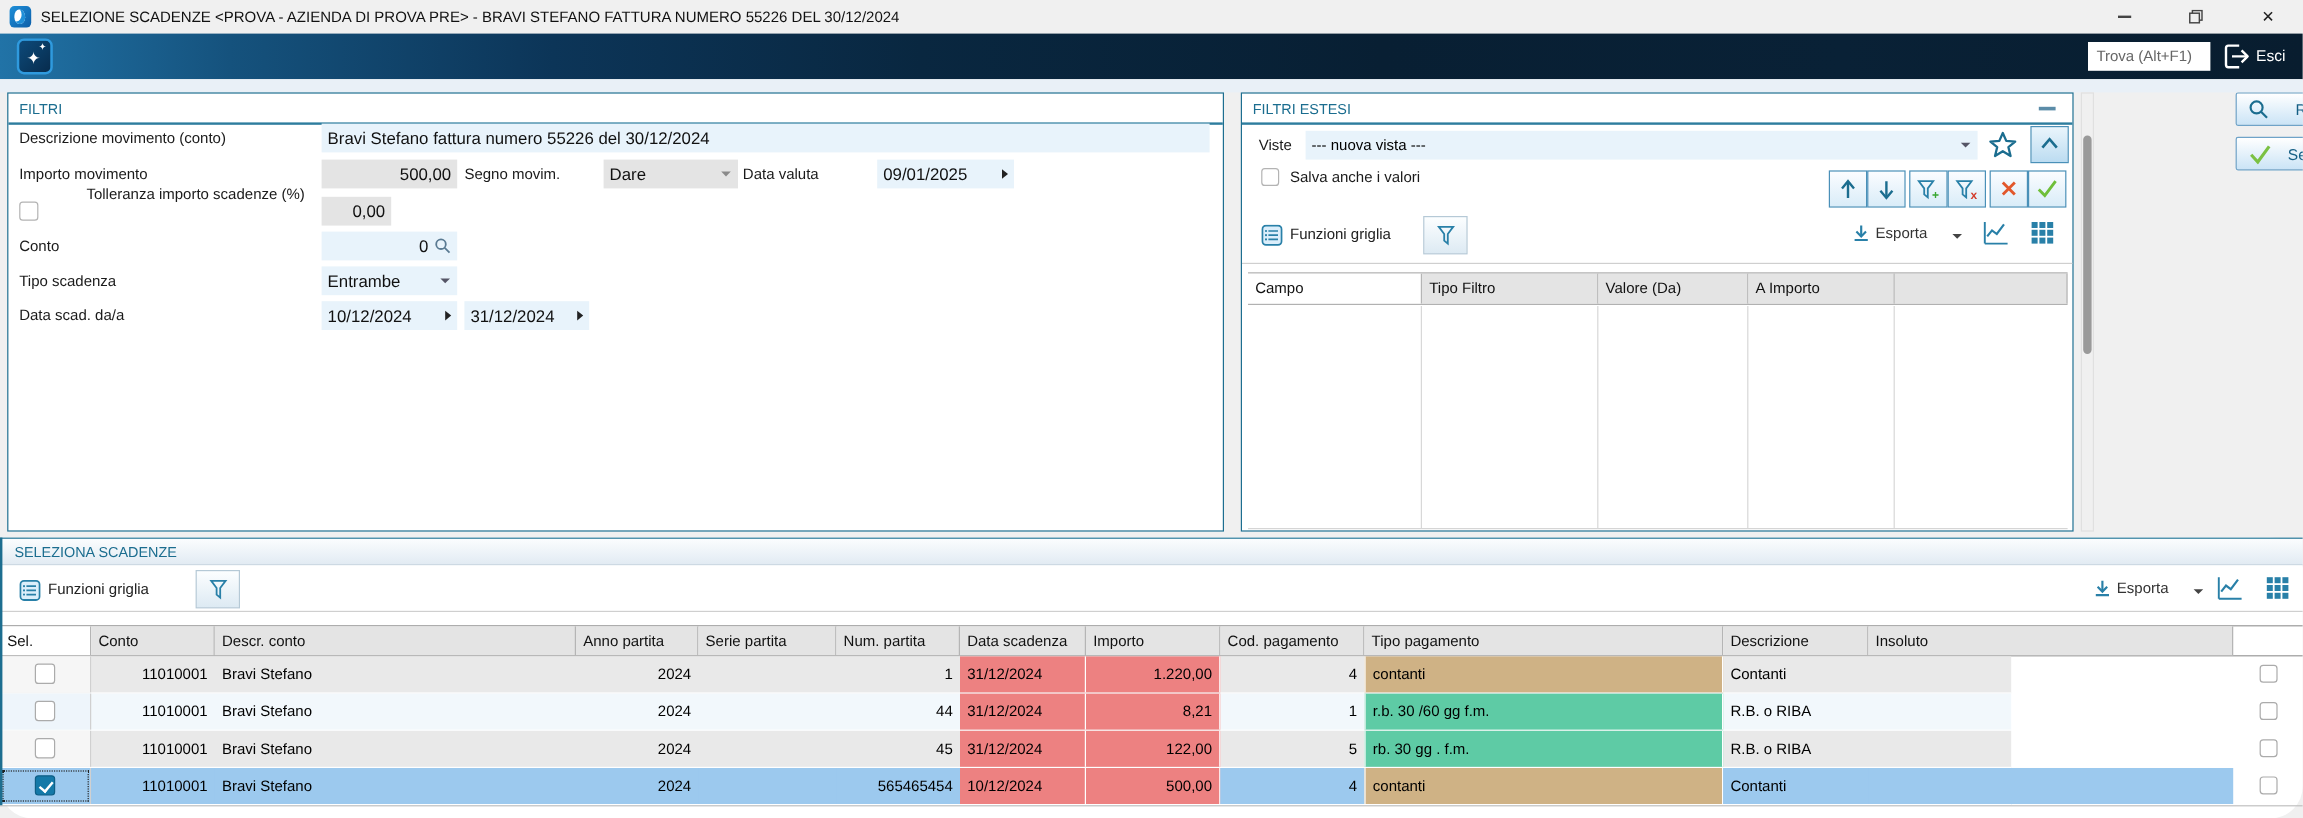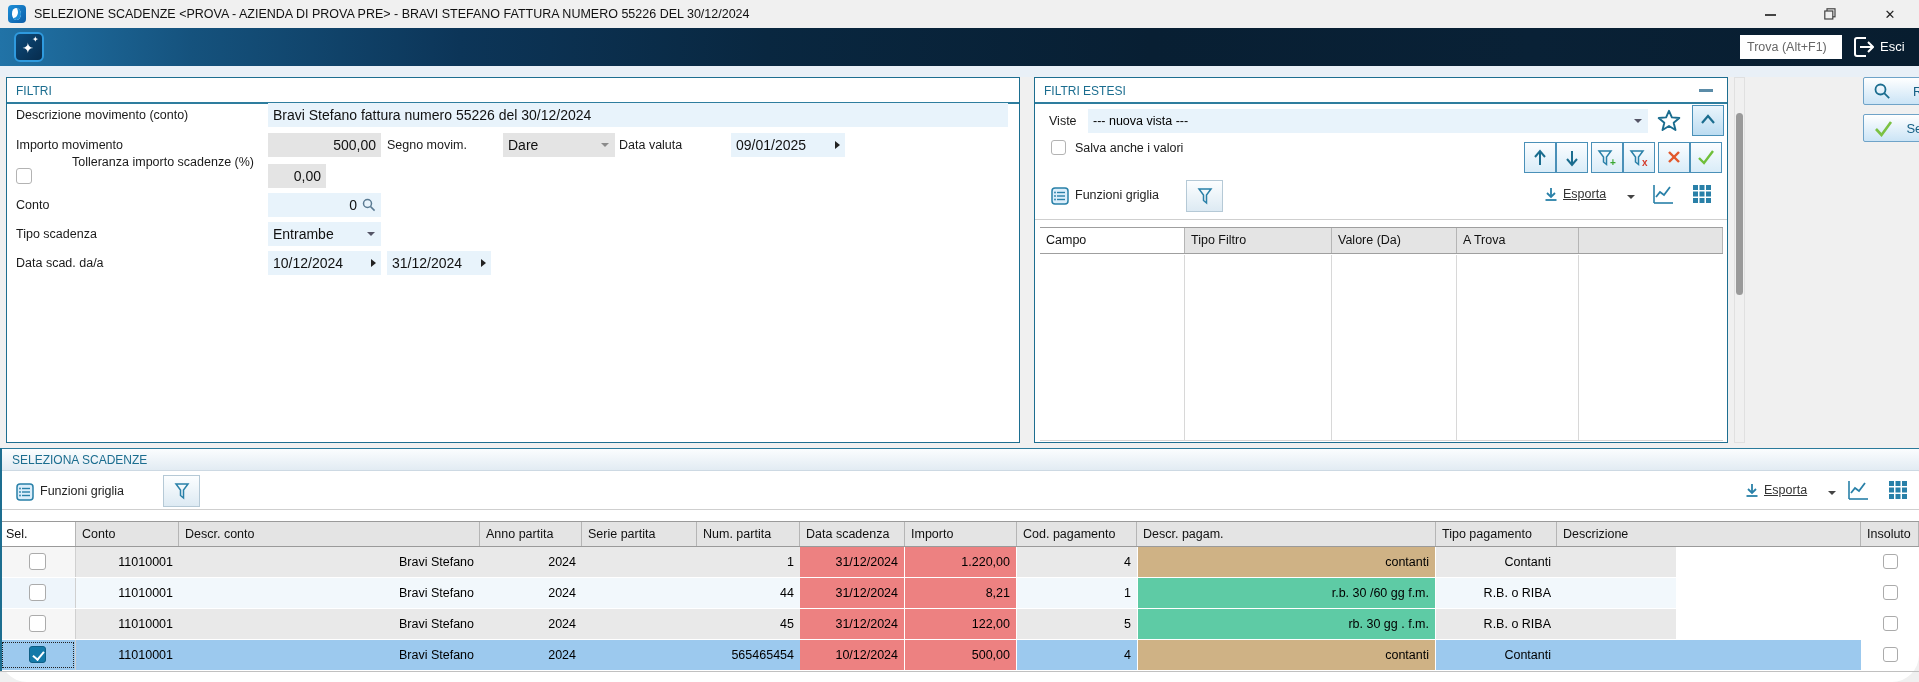--- a/index.html
+++ b/index.html
@@ -57,21 +57,21 @@
   .star-ico { position:absolute; left:622px; top:31px; }
   .sq-btn { position:absolute; width:32px; height:31px; border:1px solid #4a90b8;
             background:linear-gradient(#fbfdff,#d9ecf8); text-align:center; }
   .sq-btn svg { margin-top:6px; }
   .fg-btn { position:absolute; height:32px; font-size:12.5px; color:#222; }
   .fg-btn .fg-txt { position:absolute; left:24px; top:8px; white-space:nowrap; }
   .funnel-btn { position:absolute; width:37px; height:32px; border:1px solid #b5c9d6;
                 background:linear-gradient(#fcfeff,#ddeaf3); text-align:center; }
   .funnel-btn svg { margin-top:6px; }
   .esporta { position:absolute; height:24px; font-size:12.5px; color:#333; }
-  .esporta .ex-txt { position:absolute; left:20px; top:3px;text-decoration:underline; }
+  .esporta .ex-txt { position:absolute; left:20px; top:3px; }
   .esporta .ex-dd { position:absolute; right:0; top:11px; width:0; height:0; border:4px solid transparent; border-top-color:#444; }
   .minus-ico { position:absolute; width:14px; height:3px; background:#5b8ca8; }
 
   
   .fe-grid-hdr { position:absolute; left:5px; top:149px; width:683px; height:27px; display:grid;
                  grid-template-columns:145px 147px 125px 122px 144px; border-top:1px solid #9f9f9f; border-bottom:1px solid #9f9f9f; }
   .fe-h-cell { background:#e4e4e4; border-right:1px solid #b5b5b5; font-size:12.5px; line-height:25px; padding:0 6px; color:#111; }
   .fe-h-cell:first-child { background:#fff; }
   .fe-grid-body { position:absolute; left:5px; top:177px; width:683px; height:186px; display:grid;
                   grid-template-columns:145px 147px 125px 122px 144px; border-bottom:1px solid #d5d5d5; }
@@ -97,21 +97,21 @@
   .g-cols { display:grid; grid-template-columns:76px 103px 301px 102px 115px 103px 105px 112px 120px 299px 121px 304px 58px; }
   .grid-header { position:absolute; left:0; top:73px; width:1919px; height:26px;
                  border-top:1px solid #9a9a9a; border-bottom:1px solid #9a9a9a; }
   .gh-cell { background:#e4e4e4; border-right:1px solid #b5b5b5; font-size:12.5px; line-height:24px; padding:0 6px;
              color:#111; white-space:nowrap; overflow:hidden; }
   .gh-cell.first { background:#fff; }
   .grid-body { position:absolute; left:0; top:99px; width:1676px; }
   .g-row { height:31px; border-bottom:1px solid #fff; }
   .g-row.r-a { background:#e9e9e9; }
   .g-row.r-b { background:#f2f8fc; }
-  .g-cell { font-size:12.5px; line-height:30px; padding:0 6px; color:#000; white-space:nowrap; overflow:hidden;text-align:right; }
+  .g-cell { font-size:12.5px; line-height:30px; padding:0 6px; color:#000; white-space:nowrap; overflow:hidden; }
   .g-cell.rt { text-align:right; }
   .g-cell.c-sel { border-right:1px solid #d0d0d0; padding:0; }
   .g-row.r-a .c-sel { background:#f6f6f6; }
   .g-row.r-b .c-sel { background:#eef5fb; }
   .g-cell.c-date { border-right:1px solid #fff; }
   .g-cell.c-pagam { border-right:1px solid #fff; border-left:1px solid #fff; }
   .g-end-line { position:absolute; left:0; top:223px; width:1919px; height:1px; background:#c0c0c0; }
 
   .cb { width:17px; height:17px; margin:6px auto 0 auto; background:#fff; border:1px solid #ababab; border-radius:3px; position:relative; }
   .cb.small { width:15px; height:15px; margin-top:7px; }
@@ -313,21 +313,21 @@
             <rect x="14" y="14" width="5" height="5"></rect>
         </g>
       </svg>
     </span>
     <div style="position:absolute; left:0; top:141px; width:100%; height:1px; background:#cfcfcf;"></div>
 
     <div class="fe-grid-hdr">
       <div class="fe-h-cell">Campo</div>
       <div class="fe-h-cell">Tipo Filtro</div>
       <div class="fe-h-cell">Valore (Da)</div>
-      <div class="fe-h-cell">A Trova</div>
+      <div class="fe-h-cell">A Importo</div>
       <div class="fe-h-cell"></div>
     </div>
     <div class="fe-grid-body">
       <div class="fe-b-cell"></div>
         <div class="fe-b-cell"></div>
       <div class="fe-b-cell"></div>
         <div class="fe-b-cell"></div>
       <div class="fe-b-cell" style="border-right:none"></div>
     </div>
   </div>
@@ -408,21 +408,20 @@
     <div class="grid-header g-cols">
         <div class="gh-cell first">Sel.</div>
         <div class="gh-cell">Conto</div>
         <div class="gh-cell">Descr. conto</div>
         <div class="gh-cell">Anno partita</div>
         <div class="gh-cell">Serie partita</div>
         <div class="gh-cell">Num. partita</div>
         <div class="gh-cell">Data scadenza</div>
         <div class="gh-cell">Importo</div>
         <div class="gh-cell">Cod. pagamento</div>
-        <div class="gh-cell">Descr. pagam.</div>
         <div class="gh-cell">Tipo pagamento</div>
         <div class="gh-cell">Descrizione</div>
         <div class="gh-cell">Insoluto</div>
       </div>
     <div class="grid-body">
         <div class="g-row g-cols r-a">
           <div class="g-cell c-sel">
             <div class="cb"></div>
           </div>
           <div class="g-cell rt">11010001</div>

